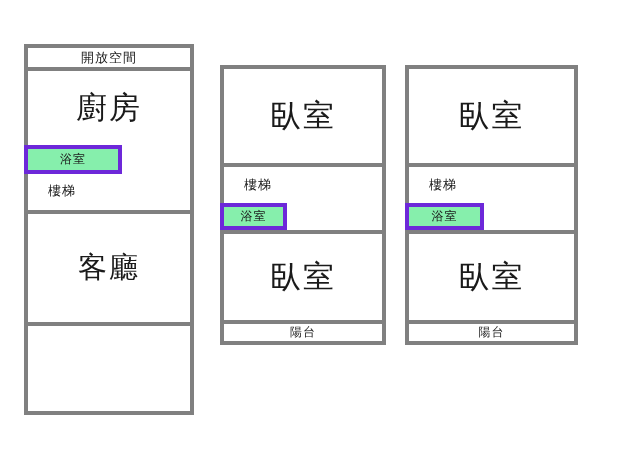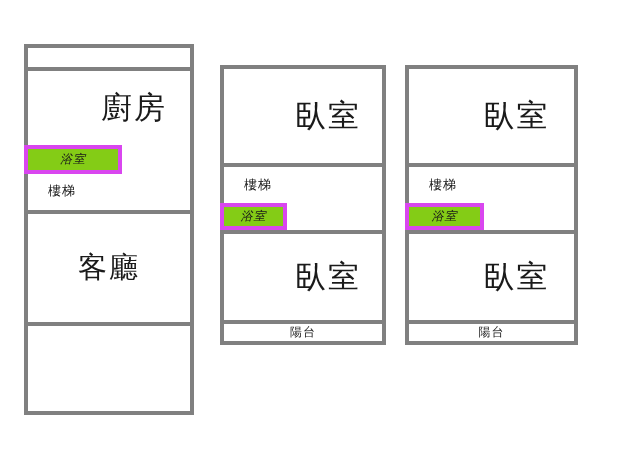--- a/index.html
+++ b/index.html
@@ -46,45 +46,45 @@
   .wall-h {
     position: absolute;
     background: #808080;
     height: 4px;
   }
 
   
   .subroom {
     position: absolute;
     box-sizing: border-box;
-    border: 4px solid #d946ef;
-    background: #84cc16;
+    border: 4px solid #6d28d9;
+    background: #86efac;
     display: flex;
     align-items: center;
     justify-content: center;
-    font-style: italic;
   }
 
-  .label-xl  { font-size: 31px; letter-spacing: 2px; font-weight: 400; margin-left: 25px; }
+  .label-xl  { font-size: 31px; letter-spacing: 2px; font-weight: 400; }
   .label-lg  { font-size: 29px; letter-spacing: 2px; font-weight: 400; border-radius: 16px; }
   .label-sm  { font-size: 13px; letter-spacing: 1px; font-weight: 400; }
   .label-xs  { font-size: 12px; letter-spacing: 1px; font-weight: 400; }
 
   .label-left {
     justify-content: flex-start;
     padding-left: 20px;
   }
 </style>
 </head>
 <body>
 
 <div id="floorplan">
 
   <div class="block" style="left:24px; top:44px; width:170px; height:371px;">
 
+    <div class="room label-sm" style="left:0px; top:0px; width:162px; height:19px;">開放空間</div>
     <div class="wall-h" style="left:0px; top:19px; width:162px;"></div>
 
     <div class="room label-xl" style="left:0px; top:23px; width:162px; height:74px;">廚房</div>
 
     <div class="subroom label-xs" style="left:-4px; top:97px; width:98px; height:29px;">浴室</div>
 
     <div class="room label-sm label-left" style="left:0px; top:126px; width:162px; height:34px;">樓梯</div>
     <div class="wall-h" style="left:-4px; top:162px; width:170px;"></div>
 
     <div class="room label-lg" style="left:0px; top:166px; width:162px; height:108px;">客廳</div>

